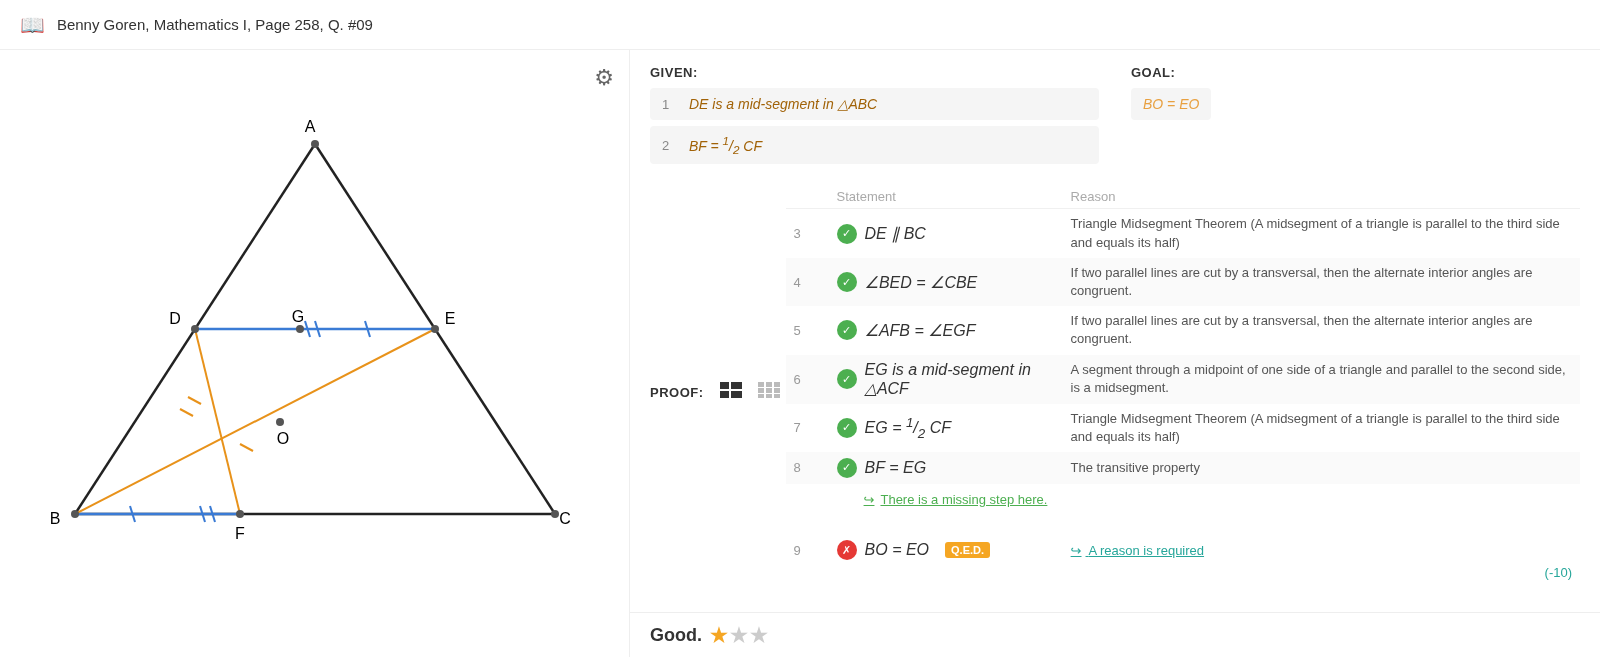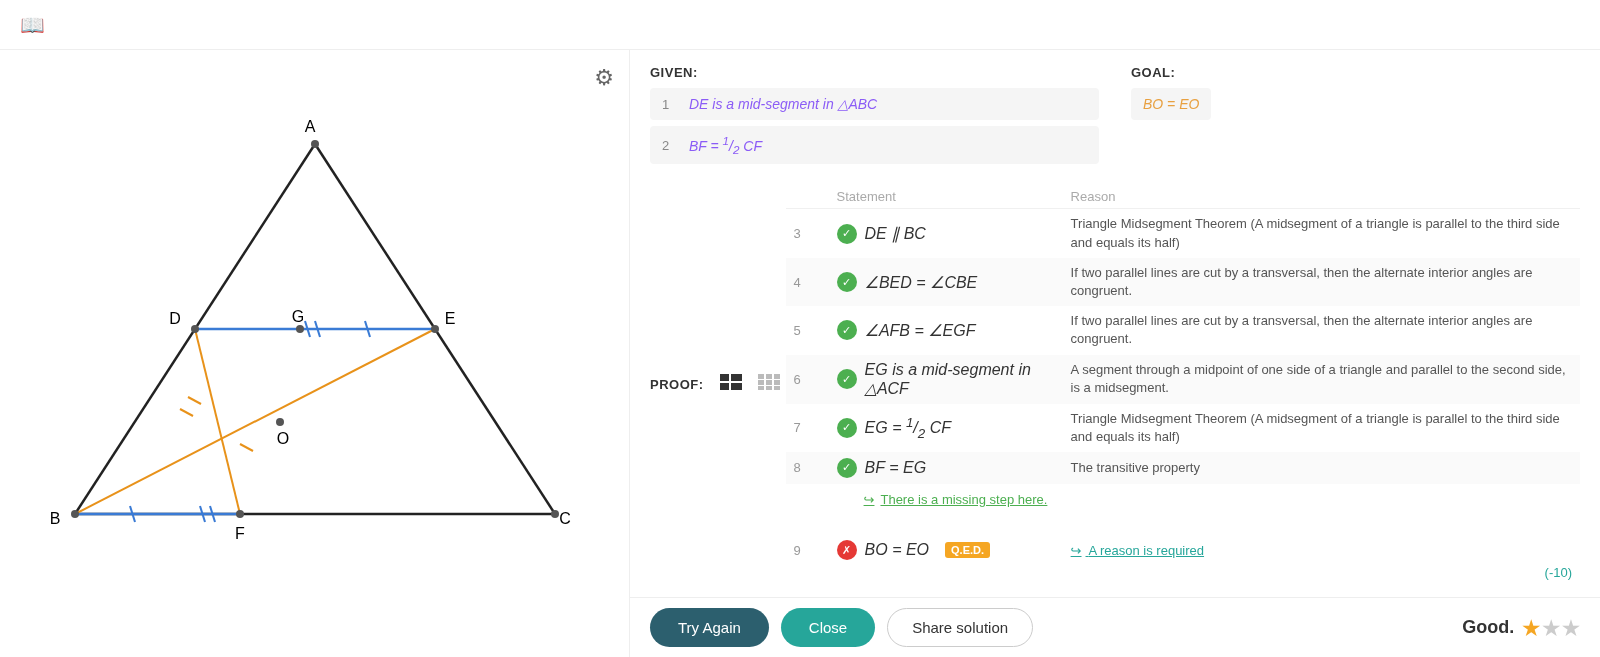--- a/index.html
+++ b/index.html
@@ -91,21 +91,21 @@
       margin-bottom: 6px;
       font-size: 14px;
     }
     .given-num {
       color: #888;
       margin-right: 12px;
       font-size: 13px;
       min-width: 15px;
     }
     .given-text {
-      color: #8b5cf6;
+      color: #a16207;
       font-style: italic;
     }
     .goal-box {
       background: #f5f5f5;
       border-radius: 4px;
       padding: 8px 12px;
       font-style: italic;
       color: #e8a040;
       font-size: 14px;
       display: inline-block;
@@ -306,20 +306,21 @@
     .diagram-svg {
       width: 580px;
       height: 560px;
     }
   </style>
 </head>
 <body>
 
 <div class="header">
   <span class="header-book-icon">📖</span>
+  <span class="header-title">Benny Goren, Mathematics I, Page 258, Q. #09</span>
 </div>
 
 <div class="main-content">
 
   <div class="diagram-panel">
     <span class="gear-icon">⚙</span>
     <svg class="diagram-svg" viewBox="0 0 580 540">
 
       <line x1="290" y1="60" x2="50" y2="430" stroke="#222" stroke-width="2.5"></line>
       <line x1="290" y1="60" x2="530" y2="430" stroke="#222" stroke-width="2.5"></line>
@@ -522,25 +523,20 @@
                   <span class="penalty">(-10)</span>
                 </div>
               </td>
             </tr>
           </tbody>
         </table>
       </div>
     </div>
 
     <div class="footer">
-      <div class="footer-left">
-        <button class="btn-try-again">Try Again</button>
-        <button class="btn-close">Close</button>
-        <button class="btn-share">Share solution</button>
-      </div>
       <div class="footer-right">
         <span>Good.</span>
         <div class="stars">
           <span class="star-filled">★</span>
           <span class="star-empty">★</span>
           <span class="star-empty">★</span>
         </div>
       </div>
     </div>
 

